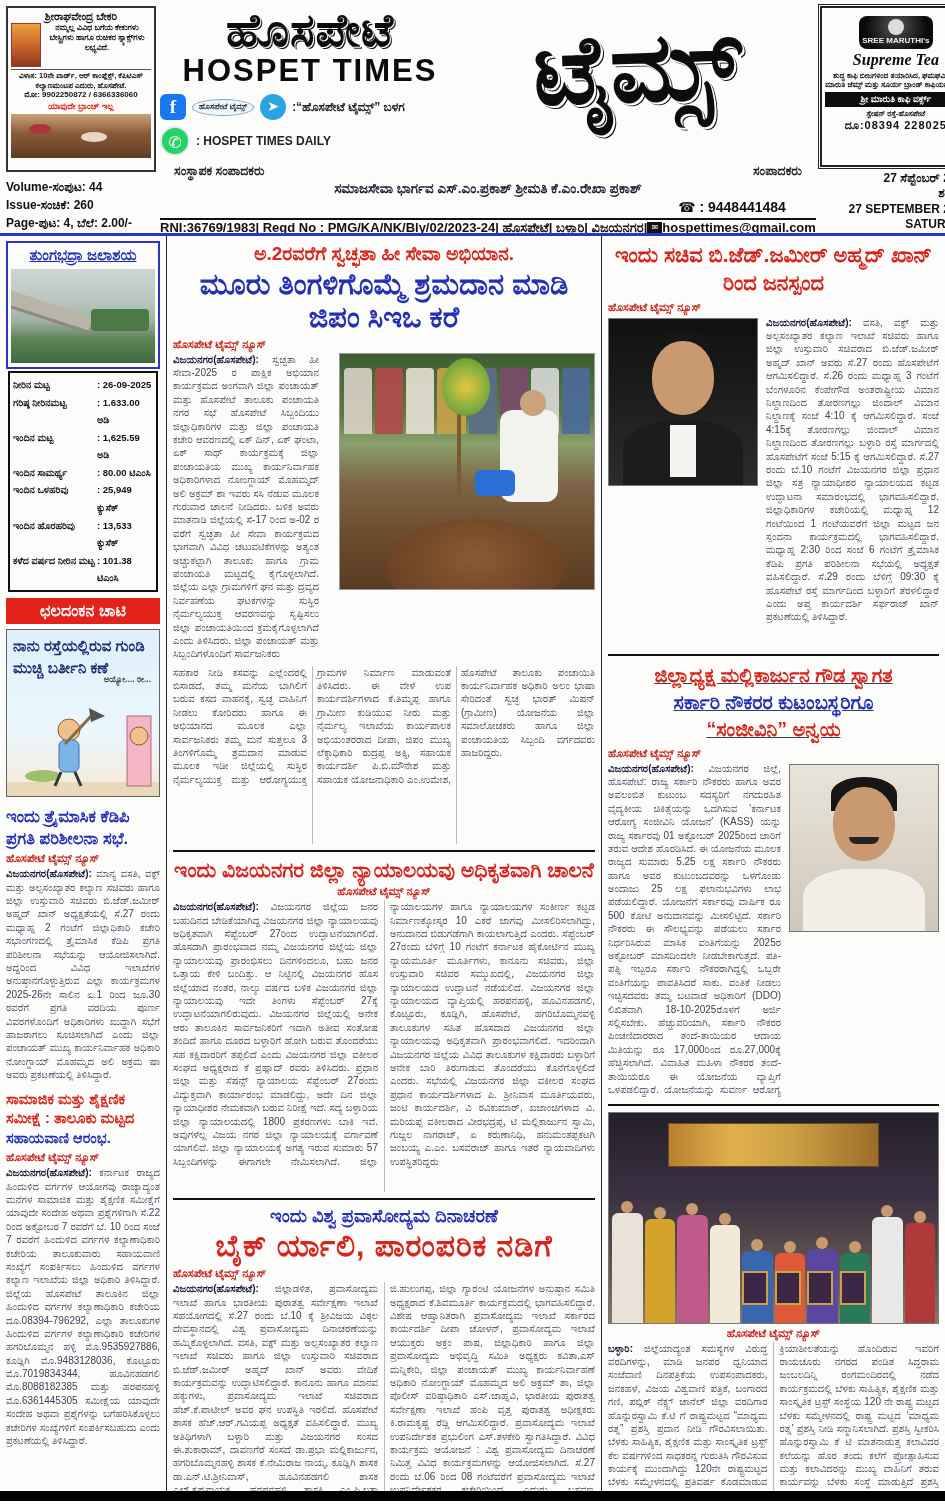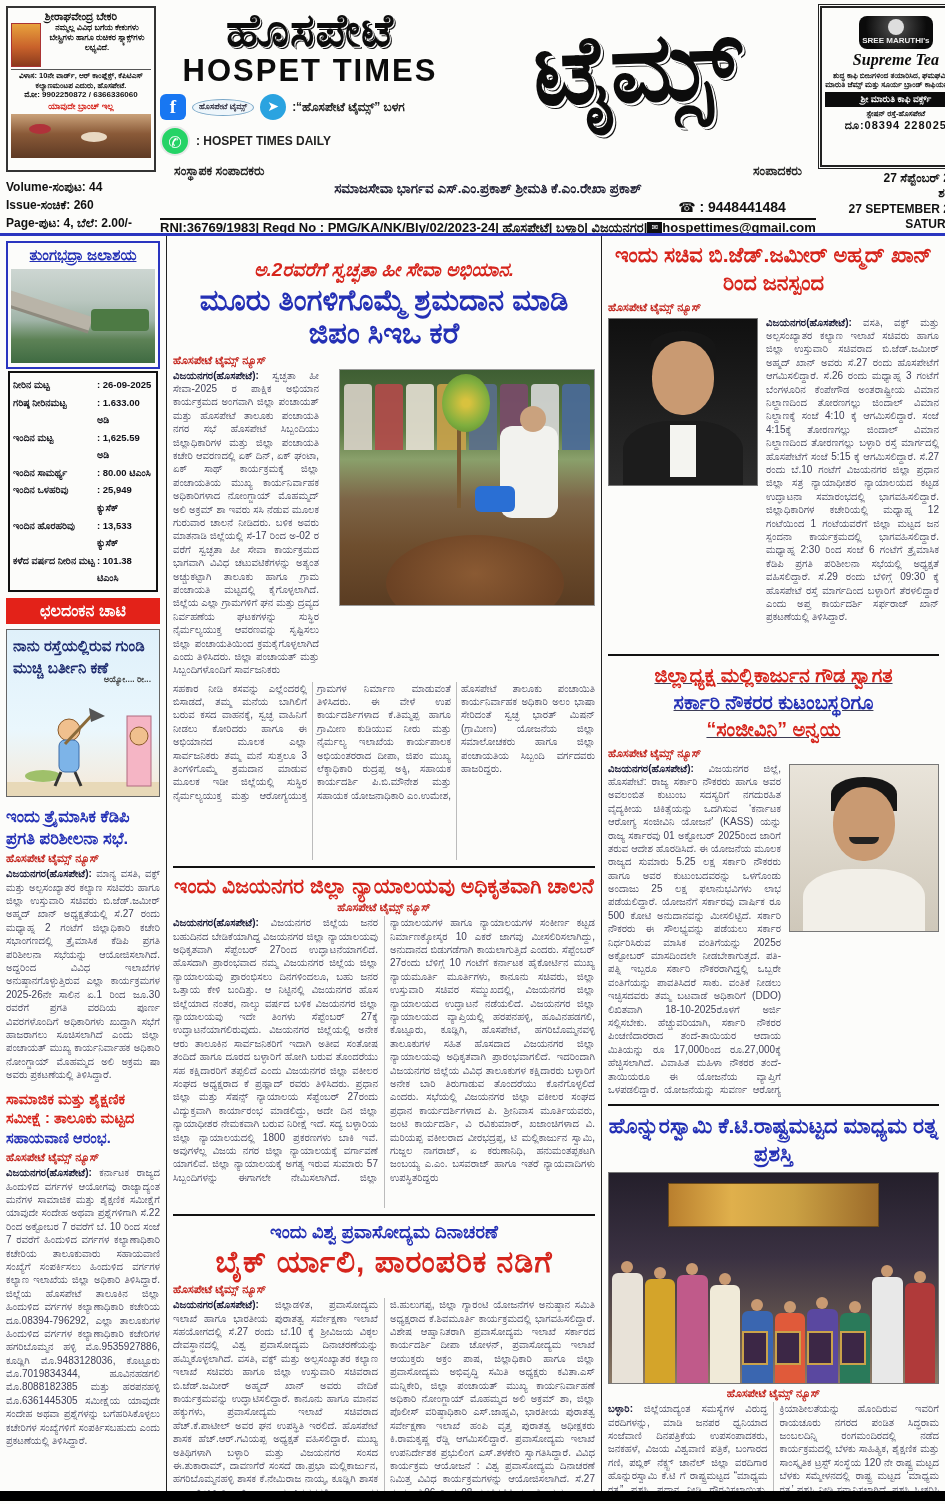--- a/index.html
+++ b/index.html
@@ -88,21 +88,21 @@
   .res-row .v{flex:1;}
   .red-banner{background:#e32219;color:#fff;text-align:center;font-weight:900;font-size:16px;
               padding:4px 0;margin:6px 0 5px;}
   .cartoon{border:1.5px solid #666;height:168px;position:relative;overflow:hidden;
            background:linear-gradient(180deg,#dff0fa 0%,#eaf7fd 60%,#f6e9d8 100%);}
   .cartoon-text{position:absolute;top:5px;left:6px;font-size:15px;font-weight:900;color:#1d2a6e;line-height:1.5;}
   .cartoon-aside{position:absolute;top:44px;right:8px;font-size:8.5px;font-weight:bold;color:#444;}
   .sb-hl{font-size:16.5px;line-height:1.35;margin-top:8px;}
   .sb-hl2{font-size:14.5px;line-height:1.35;margin-top:8px;}
   
-  .kicker{text-align:center;font-size:19px;margin-top:18px;font-style:italic;}
+  .kicker{text-align:center;font-size:19px;margin-top:2px;}
   .main-hl{text-align:center;font-size:29px;line-height:1.15;margin-top:3px;}
   .a-flex{display:flex;gap:20px;margin-top:2px;}
   .a-left{width:146px;flex:none;}
   .tree-photo{flex:1;height:237px;border:1px solid #999;position:relative;overflow:hidden;
       background:linear-gradient(180deg,#3e5e33 0%,#5d7a45 26%,#8aa06b 38%,#7d6547 55%,#6e4e2e 75%,#5a3c22 100%);}
   .mound{position:absolute;left:18%;bottom:-26px;width:70%;height:96px;border-radius:50%;
          background:radial-gradient(ellipse at 50% 40%,#8a5a33,#6b4224 70%);}
   .sapling{position:absolute;left:46%;top:10px;width:4px;height:128px;background:#7a5a32;}
   .sap-leaf{position:absolute;left:40%;top:4px;width:48px;height:58px;border-radius:50%;
             background:radial-gradient(circle,#d8c23e 10%,#7fae3e 60%,#55842f);}
@@ -394,21 +394,20 @@
             <div class="torso-white"></div>
         </div>
         <div class="body-txt" style="height:336px;overflow:hidden">
           <span class="dateline">ವಿಜಯನಗರ(ಹೊಸಪೇಟೆ):</span>
           <span>ವಿಜಯನಗರ ಜಿಲ್ಲೆ, ಹೊಸಪೇಟೆ: ರಾಜ್ಯ ಸರ್ಕಾರಿ ನೌಕರರು ಹಾಗೂ ಅವರ ಅವಲಂಬಿತ ಕುಟುಂಬ ಸದಸ್ಯರಿಗೆ ನಗದುರಹಿತ ವೈದ್ಯಕೀಯ ಚಿಕಿತ್ಸೆಯನ್ನು ಒದಗಿಸುವ ‘ಕರ್ನಾಟಕ ಆರೋಗ್ಯ ಸಂಜೀವಿನಿ ಯೋಜನೆ’ (KASS) ಯನ್ನು ರಾಜ್ಯ ಸರ್ಕಾರವು 01 ಅಕ್ಟೋಬರ್ 2025ರಿಂದ ಜಾರಿಗೆ ತರುವ ಆದೇಶ ಹೊರಡಿಸಿದೆ. ಈ ಯೋಜನೆಯ ಮೂಲಕ ರಾಜ್ಯದ ಸುಮಾರು 5.25 ಲಕ್ಷ ಸರ್ಕಾರಿ ನೌಕರರು ಹಾಗೂ ಅವರ ಕುಟುಂಬದವರನ್ನು ಒಳಗೊಂಡು ಅಂದಾಜು 25 ಲಕ್ಷ ಫಲಾನುಭವಿಗಳು ಲಾಭ ಪಡೆಯಲಿದ್ದಾರೆ. ಯೋಜನೆಗೆ ಸರ್ಕಾರವು ವಾರ್ಷಿಕ ರೂ 500 ಕೋಟಿ ಅನುದಾನವನ್ನು ಮೀಸಲಿಟ್ಟಿದೆ. ಸರ್ಕಾರಿ ನೌಕರರು ಈ ಸೌಲಭ್ಯವನ್ನು ಪಡೆಯಲು ಸರ್ಕಾರ ನಿರ್ಧರಿಸಿರುವ ಮಾಸಿಕ ವಂತಿಗೆಯನ್ನು 2025ರ ಅಕ್ಟೋಬರ್ ಮಾಸದಿಂದಲೇ ನೀಡಬೇಕಾಗುತ್ತದೆ. ಪತಿ-ಪತ್ನಿ ಇಬ್ಬರೂ ಸರ್ಕಾರಿ ನೌಕರರಾಗಿದ್ದಲ್ಲಿ ಒಬ್ಬರೇ ವಂತಿಗೆಯನ್ನು ಪಾವತಿಸಿದರೆ ಸಾಕು. ವಂತಿಕೆ ನೀಡಲು ಇಚ್ಛಿಸದವರು ತಮ್ಮ ಬಟವಾಡೆ ಅಧಿಕಾರಿಗೆ (DDO) ಲಿಖಿತವಾಗಿ 18-10-2025ರೊಳಗೆ ಅರ್ಜಿ ಸಲ್ಲಿಸಬೇಕು. ಹೆಚ್ಚುವರಿಯಾಗಿ, ಸರ್ಕಾರಿ ನೌಕರರ ಪಿಂಚಣಿದಾರರಾದ ತಂದೆ-ತಾಯಿಯರ ಆದಾಯ ಮಿತಿಯನ್ನು ರೂ 17,000ರಿಂದ ರೂ.27,000ಕ್ಕೆ ಹೆಚ್ಚಿಸಲಾಗಿದೆ. ವಿವಾಹಿತ ಮಹಿಳಾ ನೌಕರರ ತಂದೆ-ತಾಯಿಯರೂ ಈ ಯೋಜನೆಯ ವ್ಯಾಪ್ತಿಗೆ ಒಳಪಡಲಿದ್ದಾರೆ. ಯೋಜನೆಯನ್ನು ಸುವರ್ಣ ಆರೋಗ್ಯ ಸುರಕ್ಷಾ ಟ್ರಸ್ಟ್ (SAST) ನಿರ್ವಹಿಸಲಿದೆ. ಈ ಮಹತ್ವದ ಯೋಜನೆಯನ್ನು ಜಾರಿಗೆ ತಂದ ರಾಜ್ಯ ಸರ್ಕಾರದ ಮುಖ್ಯಮಂತ್ರಿಗಳು, ಉಪಮುಖ್ಯಮಂತ್ರಿಗಳು, ಉನ್ನತಾಧಿಕಾರಿಗಳು ಹಾಗೂ ನಿರಂತರವಾಗಿ ಶ್ರಮಿಸಿದ ರಾಜ್ಯ ನೌಕರರ ಸಂಘದ ರಾಜ್ಯಾಧ್ಯಕ್ಷ ಸಿ.ಎಸ್. ಷಡಾಕ್ಷರಿ ಅವರಿಗೆ ವಿಜಯನಗರ ಜಿಲ್ಲೆಯ ಸರ್ಕಾರಿ ನೌಕರರ ಸಂಘದ ಪರವಾಗಿ ಧನ್ಯವಾದಗಳನ್ನು ಜಿಲ್ಲಾಧ್ಯಕ್ಷ ಜಿ. ಮಲ್ಲಿಕಾರ್ಜುನಗೌಡ ತಿಳಿಸಿದ್ದಾರೆ.</span>
         </div>
       </div>
 
       <div class="rule"></div>
 
-      <div class="r-hl hl-blue">ಹೊನ್ನುರಸ್ವಾಮಿ ಕೆ.ಟಿ.ರಾಷ್ಟ್ರಮಟ್ಟದ ಮಾಧ್ಯಮ ರತ್ನ ಪ್ರಶಸ್ತಿ</div>
       <div class="group-photo">
         <div class="banner-strip"></div>
         <div class="g-row">
           <i style="background:#e8e2d8;height:110px"></i>
           <i style="background:#d4a42a;height:104px"></i>
           <i style="background:#c05a8a;height:108px"></i>
           <i style="background:#f0ead8;height:98px"></i>
           <i style="background:#3a66b0;height:72px">
               <span class="award-frame"></span>
             </i>

